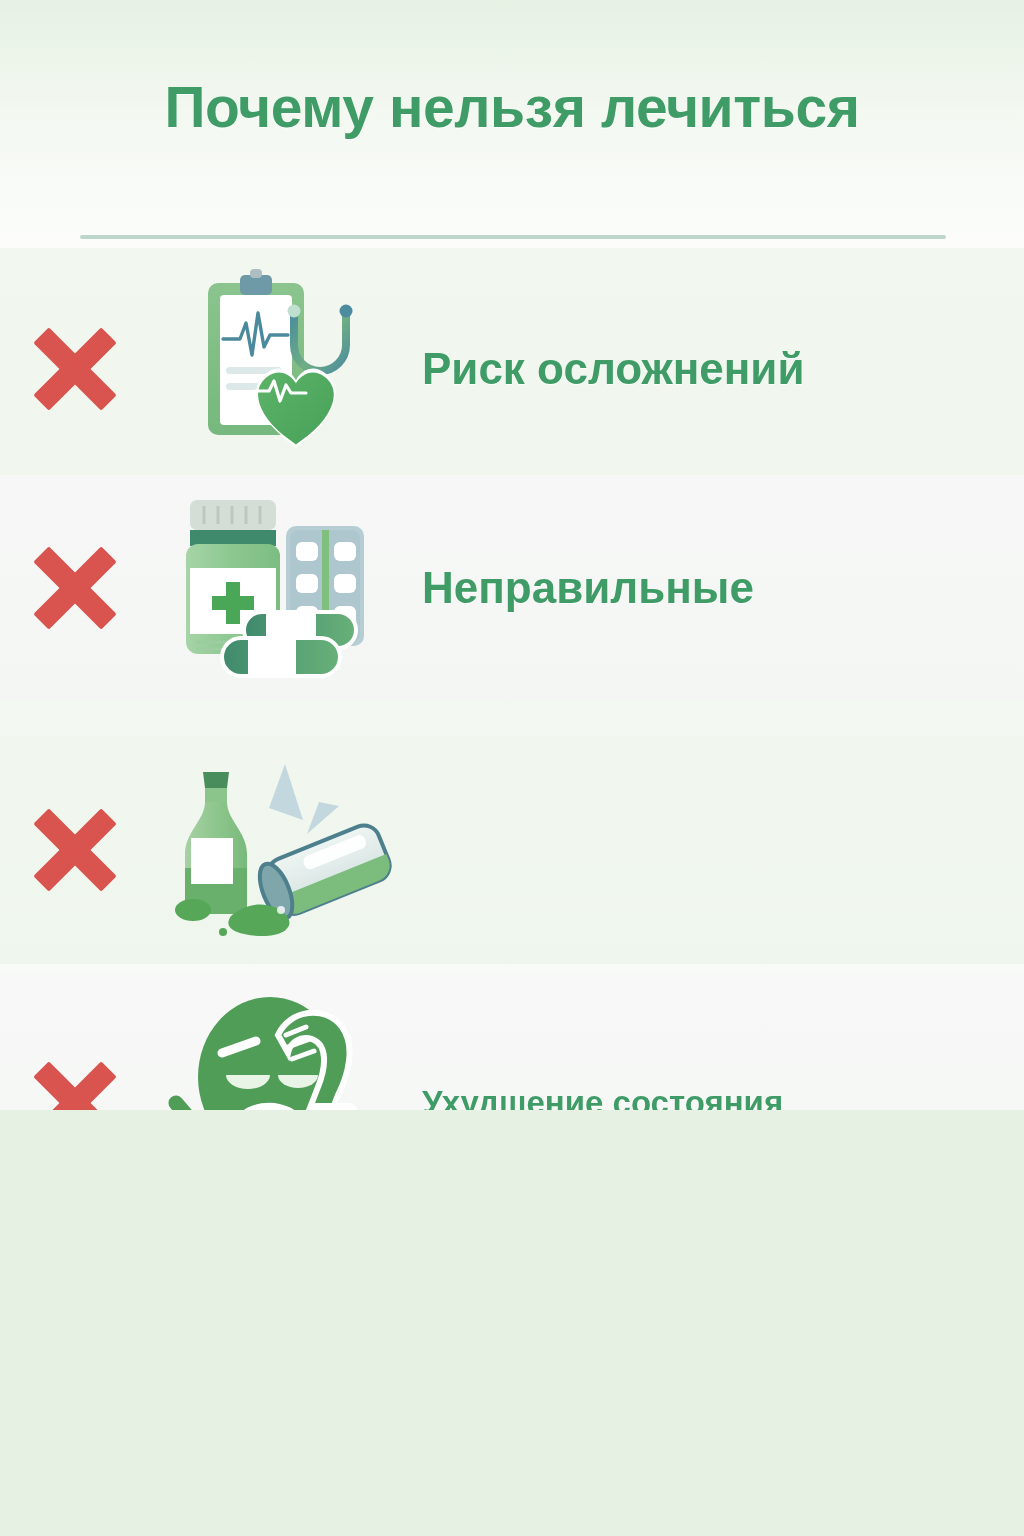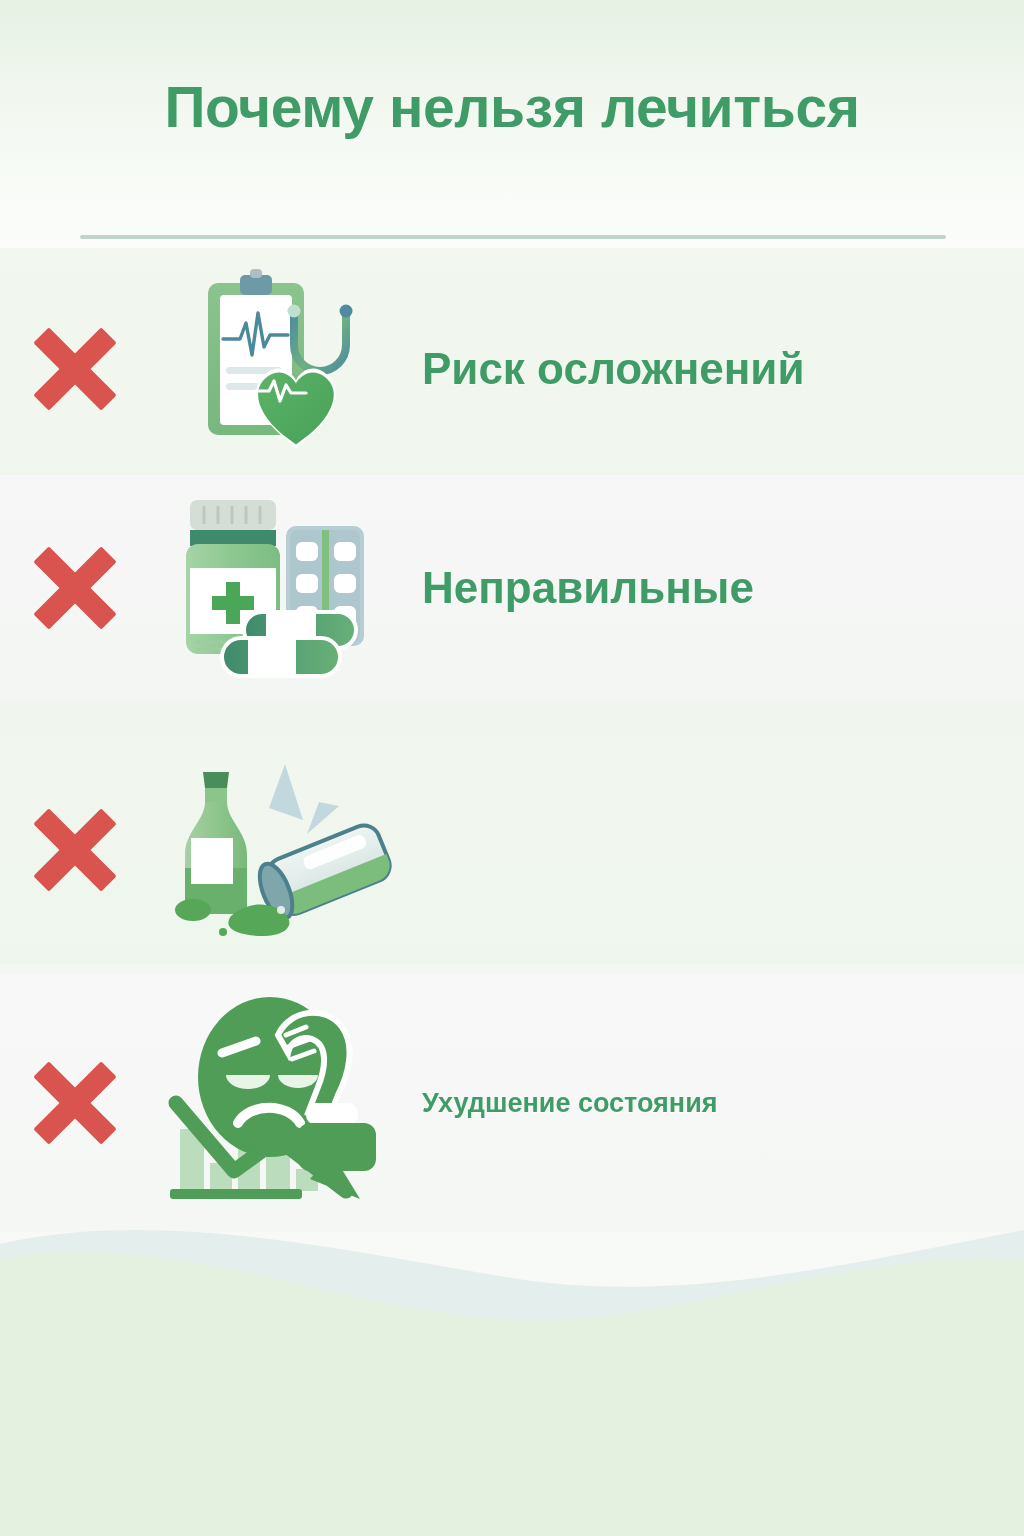--- a/index.html
+++ b/index.html
@@ -13,21 +13,21 @@
     overflow: hidden;
     background: #e6f1e4;
     font-family: "Liberation Sans", "DejaVu Sans", sans-serif;
     position: relative;
   }
 
   .poster {
     position: absolute;
     inset: 0;
     width: 1024px;
-    height: 1536px;
+    height: 1110px;
     background: linear-gradient(180deg,#e6f1e4 0%, #eef5ec 38%, #fafbfa 95%, #fafbfa 100%);
     overflow: hidden;
   }
 
   
   .header {
     position: absolute;
     left: 0;
     top: 0;
     width: 1024px;
@@ -93,21 +93,21 @@
     padding-left: 12px;
     padding-right: 40px;
   }
   .label {
     color: #3f9c66;
     font-weight: 700;
     font-size: 44px;
     line-height: 1.22;
     text-shadow: 0 1px 0 rgba(255,255,255,0.85);
   }
-  .row-4 .label { font-size: 27px; }
+  .row-4 .label { font-size: 33px; }
 
   .cross {
     width: 84px;
     height: 84px;
     position: relative;
   }
   .cross span {
     position: absolute;
     left: 50%;
     top: 50%;

